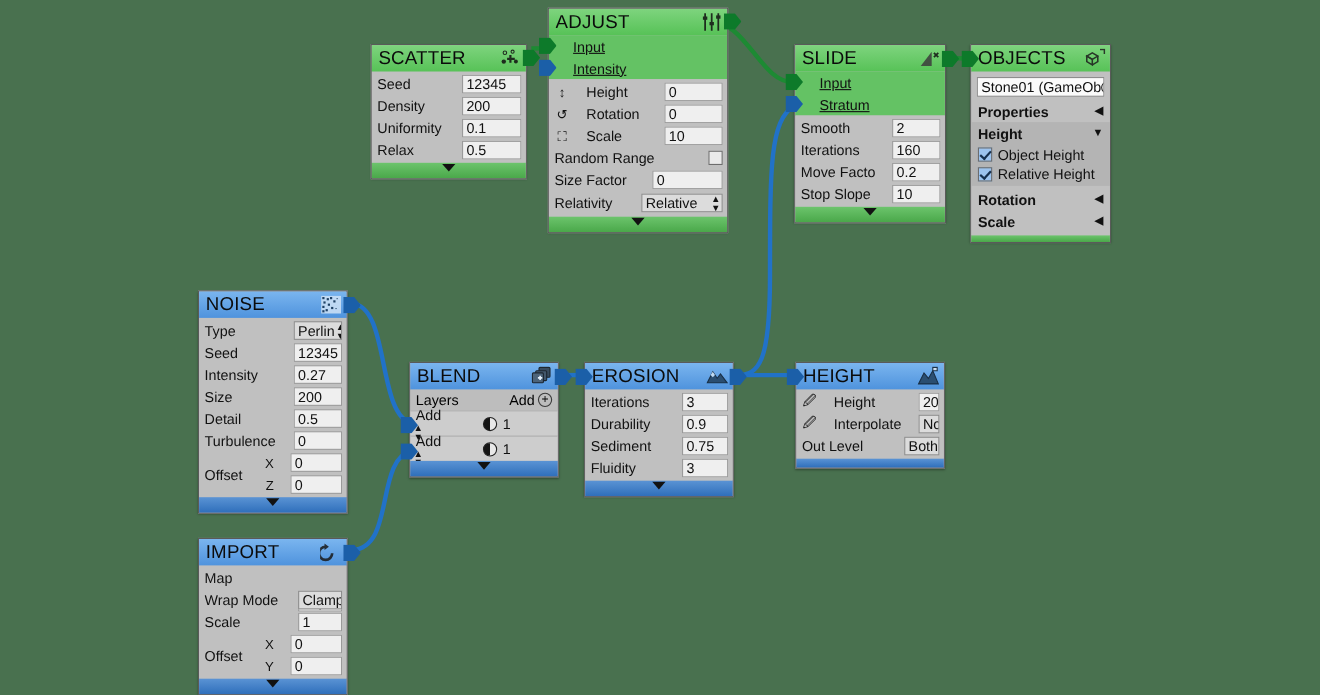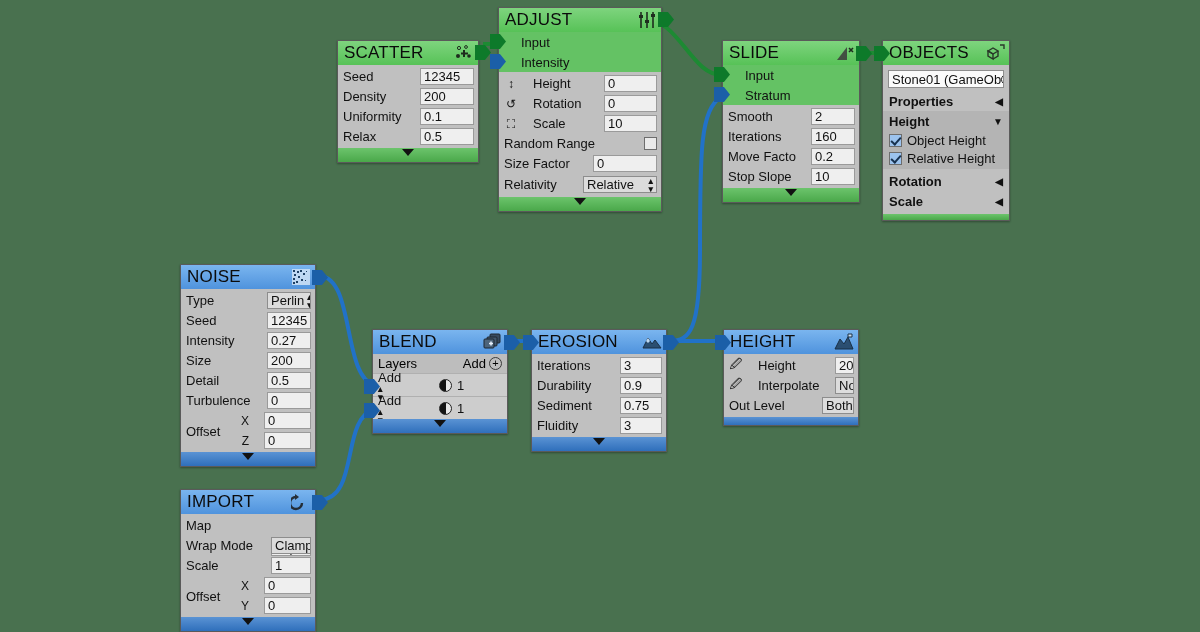--- a/index.html
+++ b/index.html
@@ -74,21 +74,21 @@
     display:block; width:16px; height:15px;
     background:#1b5fa8;
     clip-path:polygon(0 0, 62% 0, 100% 50%, 62% 100%, 0 100%);
     border:0;
   }
   .port.g i { background:#0d7a2a; }
   .port.out { }
   .port.in { }
 
   
-  .prow { display:flex; align-items:center; height:20px; padding-left:16px; font-size:13px; position:relative; }
+  .prow { display:flex; align-items:center; height:20px; padding-left:16px; font-size:13px; position:relative;text-decoration:underline; }
   .prow .pname { margin-left:6px; }
 
   
   .cb { width:13px;height:13px;border:1px solid #6d6d6d;background:#eaeaea;display:inline-block;position:relative;flex:0 0 auto; }
   .cb.on { background:#9cc3ee; }
   .cb.on:after {
     content:"";position:absolute;left:3px;top:0px;width:4px;height:8px;
     border:solid #17314f;border-width:0 2px 2px 0;transform:rotate(42deg);
   }
   .cbrow { display:flex; align-items:center; gap:5px; height:19px; padding-left:6px; font-size:13px; }

